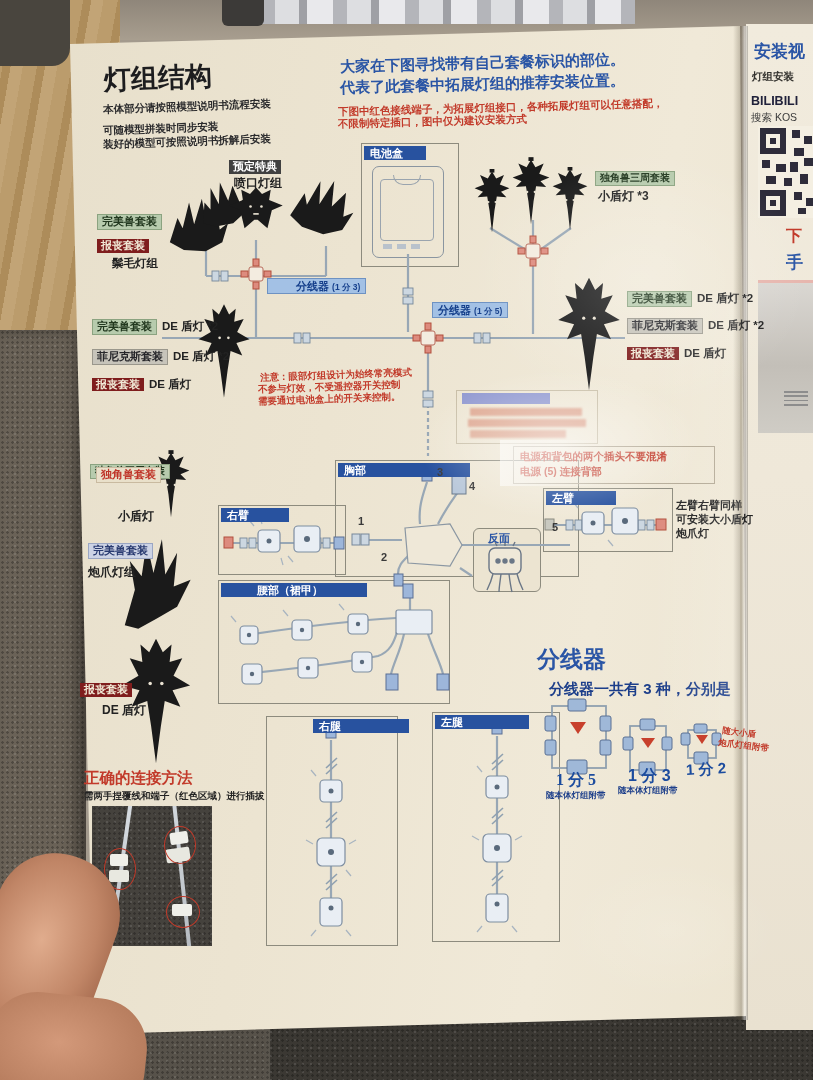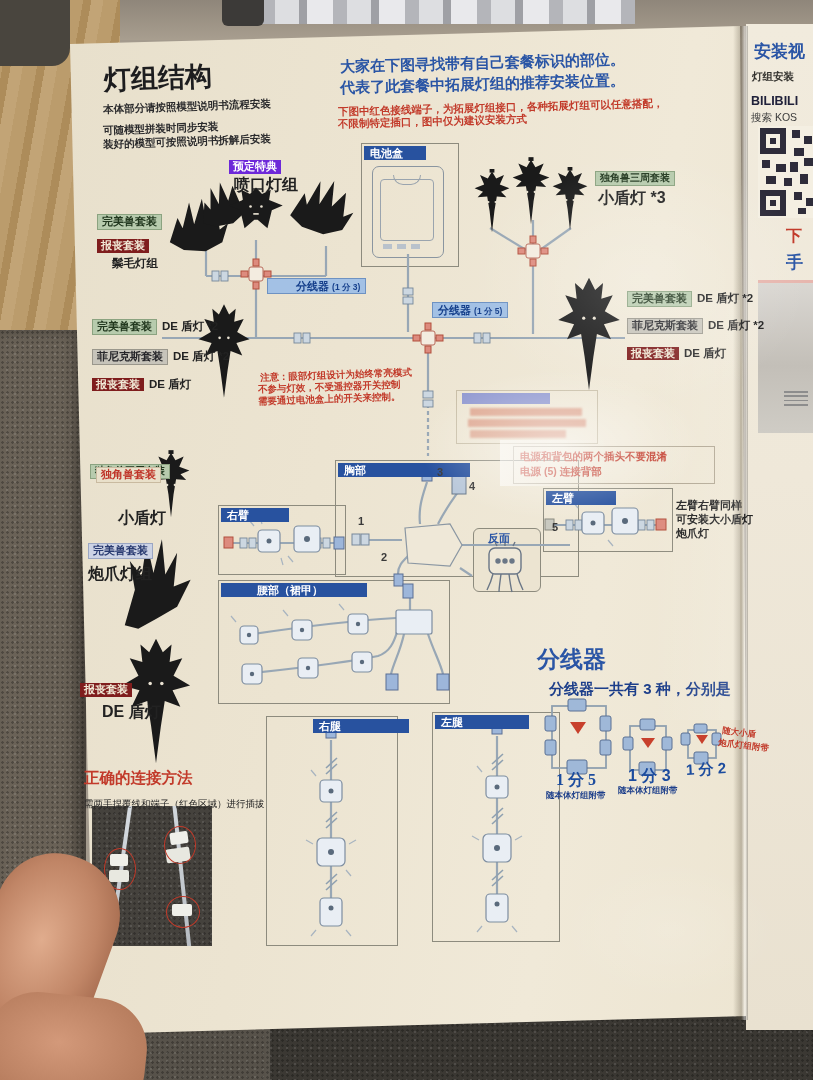--- a/index.html
+++ b/index.html
@@ -20,27 +20,27 @@
   
   .dbox{position:absolute;border:1.5px solid #8d8b7e;z-index:10;}
   .dheader{position:absolute;background:#28529f;color:#fff;font-weight:bold;
     font-size:11px;line-height:14px;padding:0 6px;z-index:40;white-space:nowrap;overflow:hidden;}
   
   .badge{font-weight:bold;padding:0px 4px;display:inline-block;line-height:1.25;
     font-size:11px;white-space:nowrap;}
   .b-green{background:#b7cbad;color:#22381f;border:1px solid #8ba380;}
   .b-gray{background:#c7c4ba;color:#26262a;border:1px solid #9a978c;}
   .b-black{background:#7f1d1d;color:#f1e9d6;}
-  .b-red{background:#6d28d9;color:#fff;}
+  .b-red{background:#404040;color:#fff;}
   .b-redtext{background:#e9e0ca;color:#bf3428;border:1px solid #c9baa0;}
   .b-lav{background:#ccd3e5;color:#283a70;border:1px solid #9aa6c3;}
   .bluelabel{position:absolute;z-index:40;background:#a3c1e5;color:#16408c;font-weight:bold;
     font-size:11px;line-height:1.3;padding:0 5px;border:1px solid #6e92c2;white-space:nowrap;}
   .bluelabel small{font-size:8.5px;font-weight:bold;}
-  .sm{position:absolute;z-index:40;font-size:16px;font-weight:bold;color:#222;white-space:nowrap;}
+  .sm{position:absolute;z-index:40;font-size:12px;font-weight:bold;color:#222;white-space:nowrap;}
   .rednote{position:absolute;z-index:40;color:#c23a2a;font-weight:bold;white-space:nowrap;}
   .bluetext{color:#2a55a5;font-weight:bold;}
   .row{position:absolute;z-index:40;display:flex;gap:5px;align-items:center;white-space:nowrap;}
   .row .lbl{font-size:11.5px;font-weight:bold;color:#222;}
   .sil{position:absolute;z-index:30;}
   .glare{position:absolute;z-index:50;pointer-events:none;}
   .num{position:absolute;z-index:40;font-size:11px;font-weight:bold;color:#3a3a3a;}
 </style>
 </head>
 <body>
@@ -214,21 +214,21 @@
   <div class="abs bluetext" style="left:549px;top:680px;font-size:15px;color:#1c3e8a;z-index:40;">分线器一共有 3 种，分别是</div>
   <div class="abs bluetext" style="left:556px;top:770px;font-size:16px;color:#1c4c9e;z-index:40;font-family:Liberation Serif, serif;">1 分 5</div>
   <div class="abs bluetext" style="left:628px;top:766px;font-size:16px;color:#1c4c9e;z-index:40;">1 分 3</div>
   <div class="abs bluetext" style="left:686px;top:760px;font-size:15px;color:#1c4c9e;z-index:40;transform:rotate(-3deg);">1 分 2</div>
   <div class="abs bluetext" style="left:546px;top:790px;font-size:8.5px;color:#1c3e8a;z-index:40;">随本体灯组附带</div>
   <div class="abs bluetext" style="left:618px;top:785px;font-size:8.5px;color:#1c3e8a;z-index:40;">随本体灯组附带</div>
   <div class="rednote" style="left:722px;top:727px;font-size:8.5px;transform:rotate(7deg);">随大小盾</div>
   <div class="rednote" style="left:718px;top:740px;font-size:8.5px;transform:rotate(7deg);">炮爪灯组附带</div>
 
   <div class="rednote" style="left:84px;top:768px;font-size:15.5px;">正确的连接方法</div>
-  <div class="sm" style="left:84px;top:790px;font-size:9.5px;font-weight:normal;margin-top:8px;">需两手捏覆线和端子（红色区域）进行插拔</div>
+  <div class="sm" style="left:84px;top:790px;font-size:9.5px;font-weight:bold;">需两手捏覆线和端子（红色区域）进行插拔</div>
   <div class="abs speckle" style="left:92px;top:806px;width:120px;height:140px;background-color:#45423d;z-index:15;overflow:hidden;">
     <div class="abs" style="left:26px;top:-8px;width:4px;height:160px;background:linear-gradient(180deg,#d8dde2,#b9bec4);transform:rotate(8deg);"></div>
     <div class="abs" style="left:88px;top:-8px;width:4px;height:160px;background:linear-gradient(180deg,#d4d9de,#b5bac0);transform:rotate(-6deg);"></div>
     <div class="abs" style="left:18px;top:48px;width:18px;height:12px;background:#efefe9;border-radius:2px;"></div>
     <div class="abs" style="left:17px;top:64px;width:20px;height:12px;background:#e8e8e0;border-radius:2px;"></div>
     <div class="abs" style="left:78px;top:26px;width:18px;height:12px;background:#efefe9;border-radius:2px;transform:rotate(-8deg);"></div>
     <div class="abs" style="left:74px;top:42px;width:24px;height:14px;background:#e8e8e0;border-radius:2px;transform:rotate(-8deg);"></div>
     <div class="abs" style="left:80px;top:98px;width:20px;height:12px;background:#efefe9;border-radius:2px;"></div>
     <div class="abs" style="left:12px;top:42px;width:30px;height:40px;border:1.6px solid #c23a2a;border-radius:50%;"></div>
     <div class="abs" style="left:72px;top:20px;width:30px;height:36px;border:1.6px solid #c23a2a;border-radius:50%;"></div>

